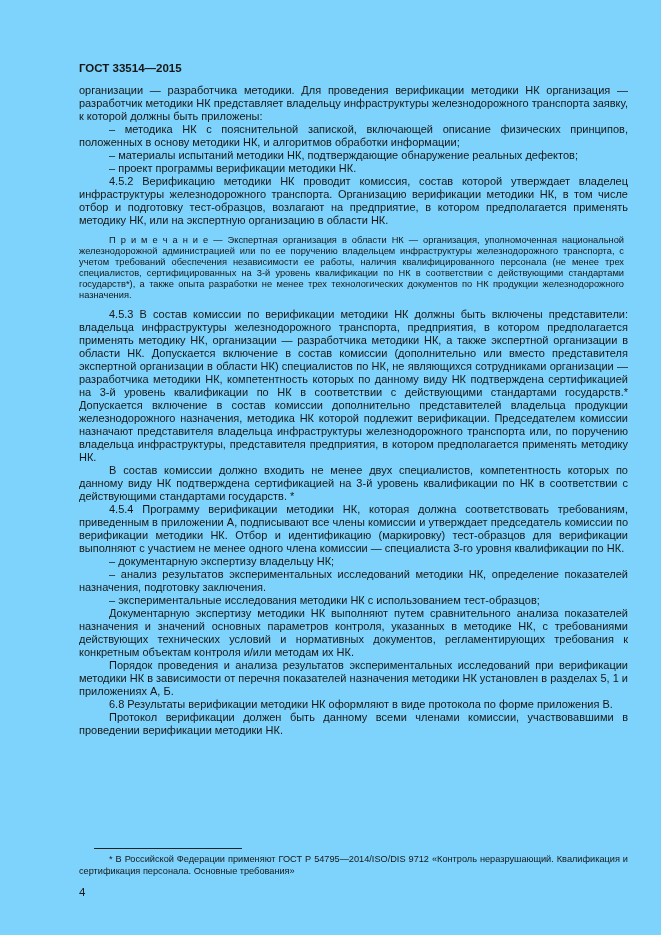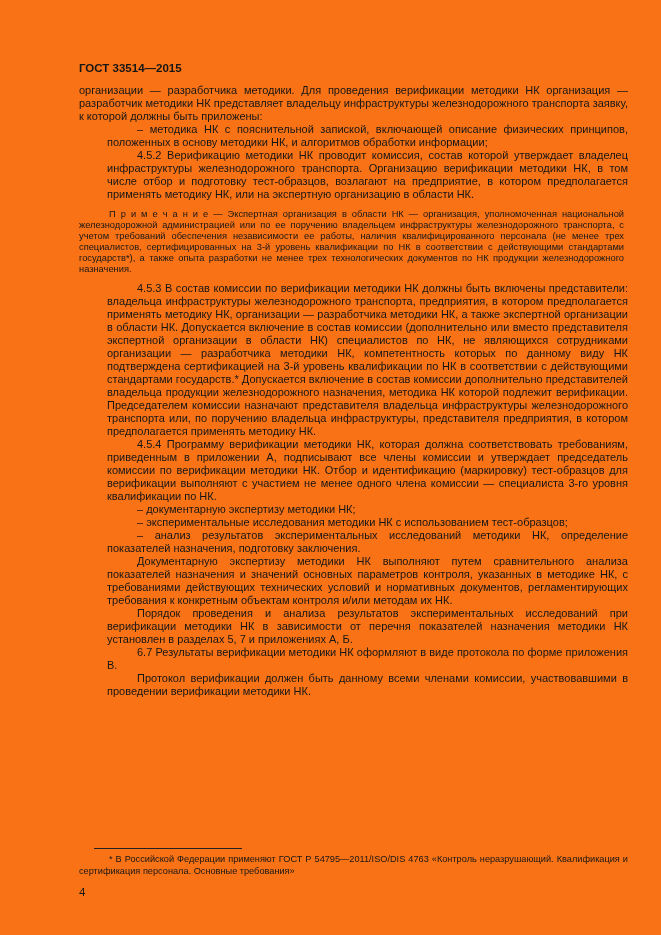--- a/index.html
+++ b/index.html
@@ -1,21 +1,21 @@
 <!DOCTYPE html>
 <html><head>
   <meta charset="utf-8">
   <style>
     html, body { margin: 0; padding: 0; }
     body { background: #ffffff; }
     .page {
       position: relative;
       width: 661px;
       height: 935px;
-      background: #f97316;
+      background: #7dd3fc;
       overflow: hidden;
       font-family: "Liberation Sans", sans-serif;
       color: #161616;
     }
     .content {
       position: absolute;
       left: 79px;
       top: 62px;
       width: 549px;
     }
@@ -23,21 +23,21 @@
       font-weight: 700;
       font-size: 11.5px;
       margin: 0 0 10px 0;
     }
     p.body {
       margin: 0;
       font-size: 11px;
       line-height: 13px;
       text-align: justify;
     }
-    p.ind { text-indent: 30px; margin-left: 28px; }
+    p.ind { text-indent: 30px; }
     p.note {
       margin: 8px 4px 7px 0;
       font-size: 9.3px;
       line-height: 11px;
       text-align: justify;
       text-indent: 30px;
     }
     .footnote-area {
       position: absolute;
       left: 79px;
@@ -66,32 +66,35 @@
   </style>
 </head>
 <body>
 
 <div class="page">
   <div class="content">
     <div class="doc-header">ГОСТ 33514—2015</div>
 
     <p class="body">организации — разработчика методики. Для проведения верификации методики НК организация — разработчик методики НК представляет владельцу инфраструктуры железнодорожного транспорта заявку, к которой должны быть приложены:</p>
     <p class="body ind">– методика НК с пояснительной запиской, включающей описание физических принципов, положенных в основу методики НК, и алгоритмов обработки информации;</p>
+    <p class="body ind">– материалы испытаний методики НК, подтверждающие обнаружение реальных дефектов;</p>
+    <p class="body ind">– проект программы верификации методики НК.</p>
     <p class="body ind">4.5.2 Верификацию методики НК проводит комиссия, состав которой утверждает владелец инфраструктуры железнодорожного транспорта. Организацию верификации методики НК, в том числе отбор и подготовку тест-образцов, возлагают на предприятие, в котором предполагается применять методику НК, или на экспертную организацию в области НК.</p>
     <p class="note">П р и м е ч а н и е — Экспертная организация в области НК — организация, уполномоченная национальной железнодорожной администрацией или по ее поручению владельцем инфраструктуры железнодорожного транспорта, с учетом требований обеспечения независимости ее работы, наличия квалифицированного персонала (не менее трех специалистов, сертифицированных на 3-й уровень квалификации по НК в соответствии с действующими стандартами государств*), а также опыта разработки не менее трех технологических документов по НК продукции железнодорожного назначения.</p>
     <p class="body ind">4.5.3 В состав комиссии по верификации методики НК должны быть включены представители: владельца инфраструктуры железнодорожного транспорта, предприятия, в котором предполагается применять методику НК, организации — разработчика методики НК, а также экспертной организации в области НК. Допускается включение в состав комиссии (дополнительно или вместо представителя экспертной организации в области НК) специалистов по НК, не являющихся сотрудниками организации — разработчика методики НК, компетентность которых по данному виду НК подтверждена сертификацией на 3-й уровень квалификации по НК в соответствии с действующими стандартами государств.* Допускается включение в состав комиссии дополнительно представителей владельца продукции железнодорожного назначения, методика НК которой подлежит верификации. Председателем комиссии назначают представителя владельца инфраструктуры железнодорожного транспорта или, по поручению владельца инфраструктуры, представителя предприятия, в котором предполагается применять методику НК.</p>
+    <p class="body ind">В состав комиссии должно входить не менее двух специалистов, компетентность которых по данному виду НК подтверждена сертификацией на 3-й уровень квалификации по НК в соответствии с действующими стандартами государств. *</p>
     <p class="body ind">4.5.4 Программу верификации методики НК, которая должна соответствовать требованиям, приведенным в приложении А, подписывают все члены комиссии и утверждает председатель комиссии по верификации методики НК. Отбор и идентификацию (маркировку) тест-образцов для верификации выполняют с участием не менее одного члена комиссии — специалиста 3-го уровня квалификации по НК.</p>
-    <p class="body ind">– документарную экспертизу методики НК;</p>
+    <p class="body ind">– документарную экспертизу владельцу НК;</p>
+    <p class="body ind">– анализ результатов экспериментальных исследований методики НК, определение показателей назначения, подготовку заключения.</p>
     <p class="body ind">– экспериментальные исследования методики НК с использованием тест-образцов;</p>
-    <p class="body ind">– анализ результатов экспериментальных исследований методики НК, определение показателей назначения, подготовку заключения.</p>
     <p class="body ind">Документарную экспертизу методики НК выполняют путем сравнительного анализа показателей назначения и значений основных параметров контроля, указанных в методике НК, с требованиями действующих технических условий и нормативных документов, регламентирующих требования к конкретным объектам контроля и/или методам их НК.</p>
-    <p class="body ind">Порядок проведения и анализа результатов экспериментальных исследований при верификации методики НК в зависимости от перечня показателей назначения методики НК установлен в разделах 5, 7 и приложениях А, Б.</p>
-    <p class="body ind">6.7 Результаты верификации методики НК оформляют в виде протокола по форме приложения В.</p>
+    <p class="body ind">Порядок проведения и анализа результатов экспериментальных исследований при верификации методики НК в зависимости от перечня показателей назначения методики НК установлен в разделах 5, 1 и приложениях А, Б.</p>
+    <p class="body ind">6.8 Результаты верификации методики НК оформляют в виде протокола по форме приложения В.</p>
     <p class="body ind">Протокол верификации должен быть данному всеми членами комиссии, участвовавшими в проведении верификации методики НК.</p>
   </div>
 
   <div class="footnote-area">
     <div class="fn-rule"></div>
-    <p class="fn-text">* В Российской Федерации применяют ГОСТ Р 54795—2011/ISO/DIS 4763 «Контроль неразрушающий. Квалификация и сертификация персонала. Основные требования»</p>
+    <p class="fn-text">* В Российской Федерации применяют ГОСТ Р 54795—2014/ISO/DIS 9712 «Контроль неразрушающий. Квалификация и сертификация персонала. Основные требования»</p>
   </div>
 
   <div class="page-number">4</div>
 </div>
 
 </body></html>

